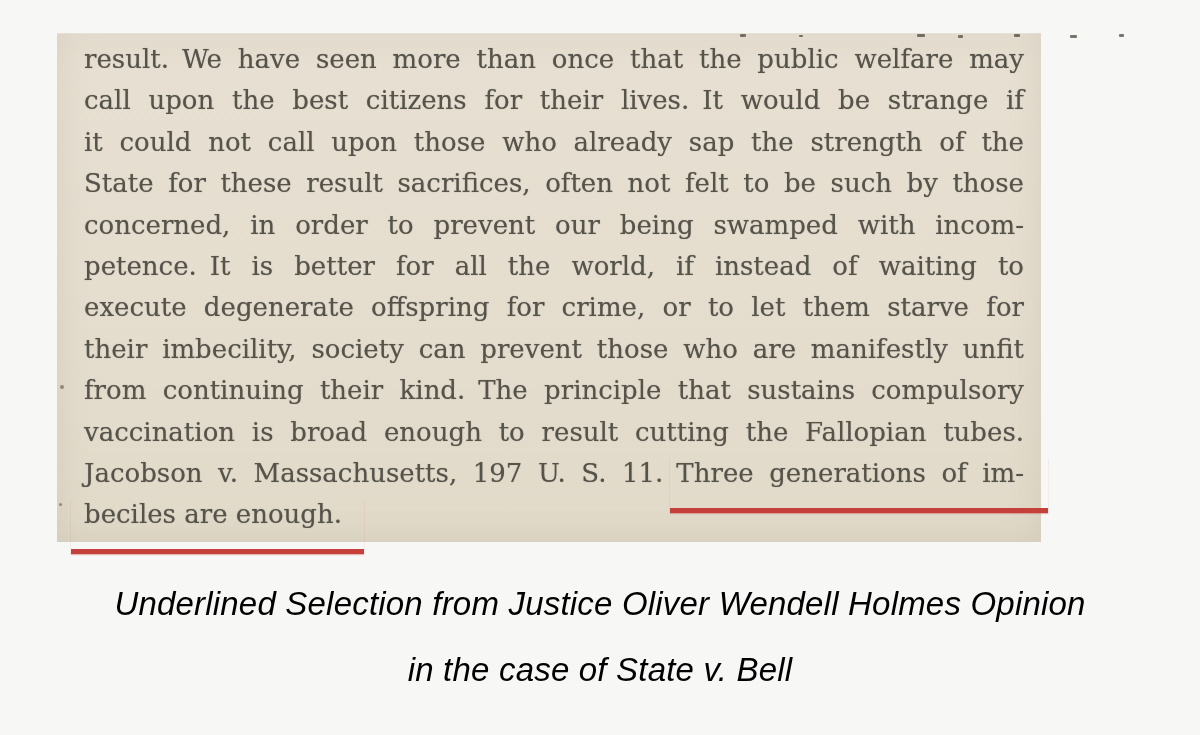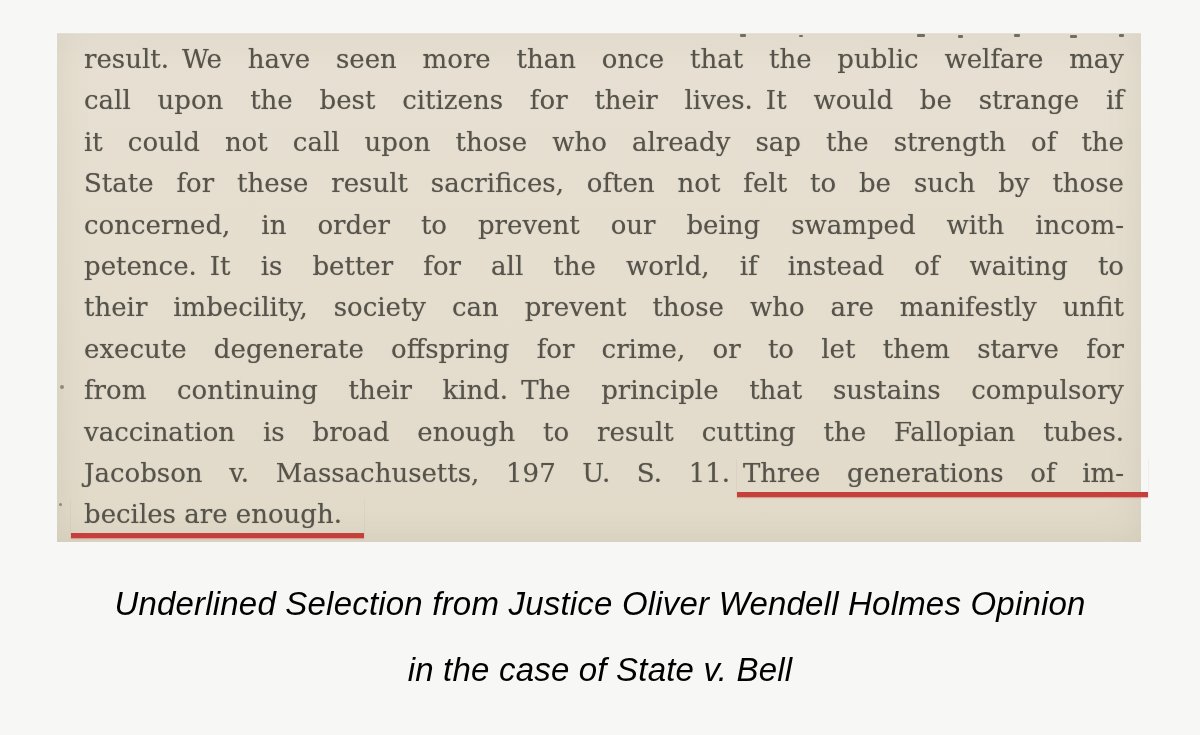--- a/index.html
+++ b/index.html
@@ -8,21 +8,21 @@
     background: #f7f7f6;
     overflow: hidden;
     font-family: "Liberation Sans", sans-serif;
   }
   .stage { position: relative; width: 1200px; height: 735px; }
 
   
   .scan {
     position: absolute;
     left: 57px; top: 33px;
-    width: 1084px; height: 509px;
+    width: 984px; height: 509px;
     background: linear-gradient(180deg, #eae3d6 0%, #e7e0d2 3%, #e5decf 50%, #e1dac9 100%);
     box-shadow: inset 0 0 34px rgba(120,108,84,0.14), inset 0 1px 0 rgba(255,255,255,0.25);
   }
   .scan-text {
     position: absolute;
     left: 27px; right: 17px; top: 6px;
     font-family: "DejaVu Serif", "Liberation Serif", serif;
     font-size: 26px;
     color: #56534b;
     text-shadow: 0 0 1px rgba(86,83,75,0.55);
@@ -33,21 +33,21 @@
     text-align: justify;
     text-align-last: justify;
     white-space: normal;
   }
   .line.last { text-align-last: left; }
   .it { }
 
   
   .redline {
     border-bottom: 5px solid #c5403a;
-    padding-bottom: 4px;
+    padding-bottom: 20px;
     box-shadow: 0 1px 1px rgba(197,64,58,0.35);
   }
   .u1 { padding-left: 6px; margin-left: -6px; padding-right: 24px; margin-right: -24px; }
   .u2 { padding-left: 13px; margin-left: -13px; padding-right: 22px; }
 
   
   .fragments i {
     position: absolute;
     background: #4d4a42;
     opacity: 0.75;
@@ -95,22 +95,22 @@
     <span class="speck" style="left:3px; top:352px; width:4px; height:4px;"></span>
     <span class="speck" style="left:2px; top:470px; width:3px; height:3px;"></span>
 
     <div class="scan-text">
       <div class="line">result. We have seen more than once that the public welfare may</div>
       <div class="line">call upon the best citizens for their lives. It would be strange if</div>
       <div class="line">it could not call upon those who already sap the strength of the</div>
       <div class="line">State for these result sacrifices, often not felt to be such by those</div>
       <div class="line">concerned, in order to prevent our being swamped with incom-</div>
       <div class="line">petence. It is better for all the world, if instead of waiting to</div>
+      <div class="line">execute degenerate offspring for crime, or to let them starve for</div>
       <div class="line">their imbecility, society can prevent those who are manifestly unfit</div>
-      <div class="line">execute degenerate offspring for crime, or to let them starve for</div>
       <div class="line">from continuing their kind. The principle that sustains compulsory</div>
       <div class="line">vaccination is broad enough to result cutting the Fallopian tubes.</div>
 
       <div class="line"><span class="it">Jacobson</span><span> v. </span><span class="it">Massachusetts</span><span>, 197 U. S. 11. </span><span class="redline u1">Three generations of im-</span></div>
 
       <div class="line last"><span class="redline u2">beciles are enough.</span></div>
     </div>
   </figure>
 
   <figcaption class="caption">

